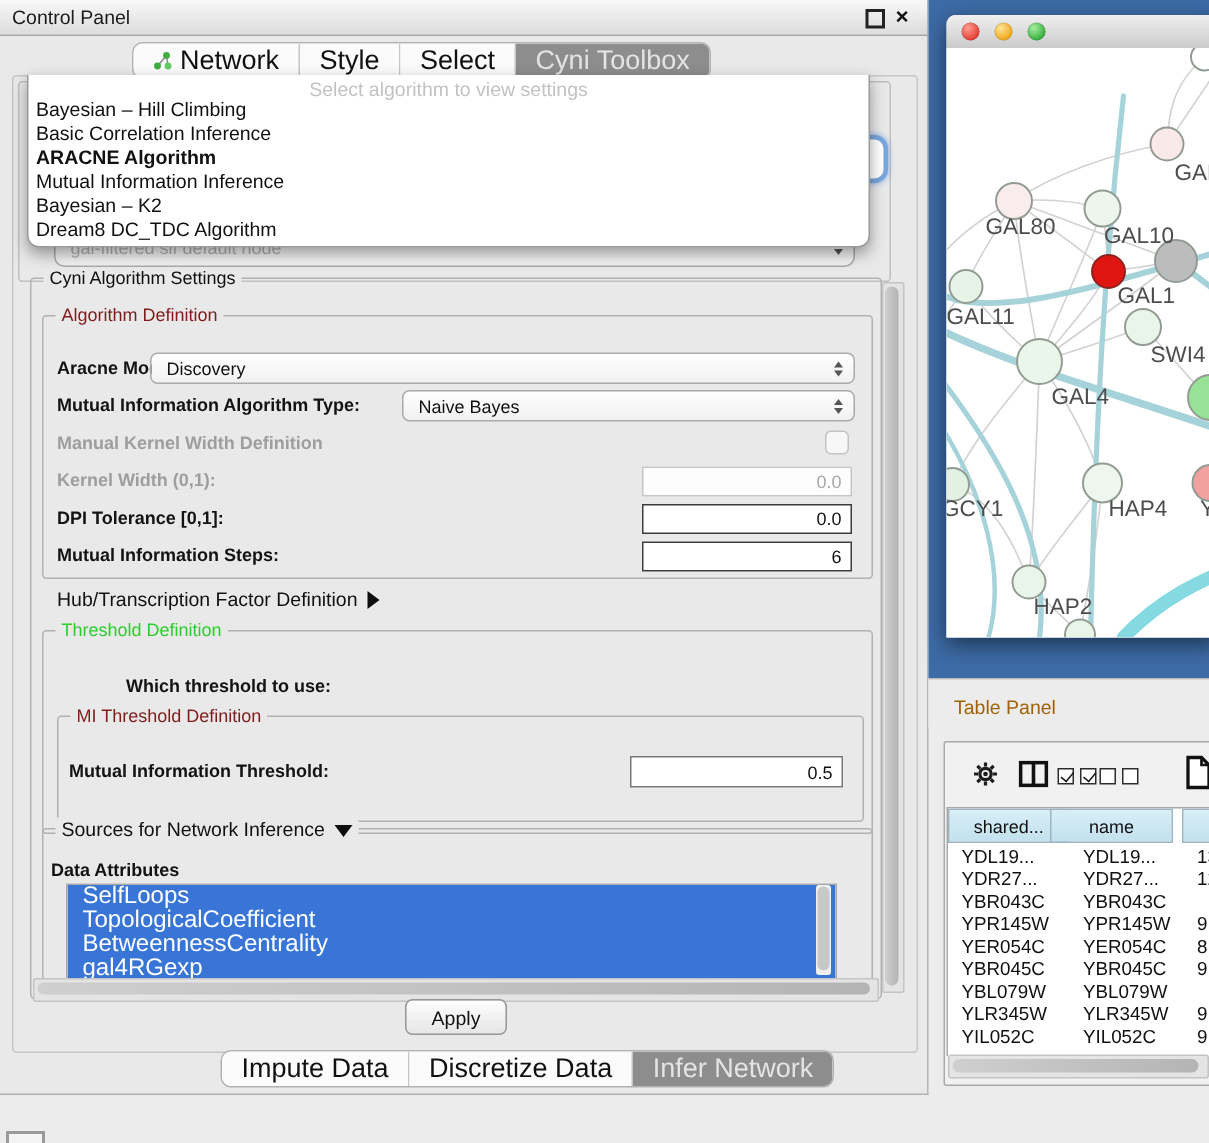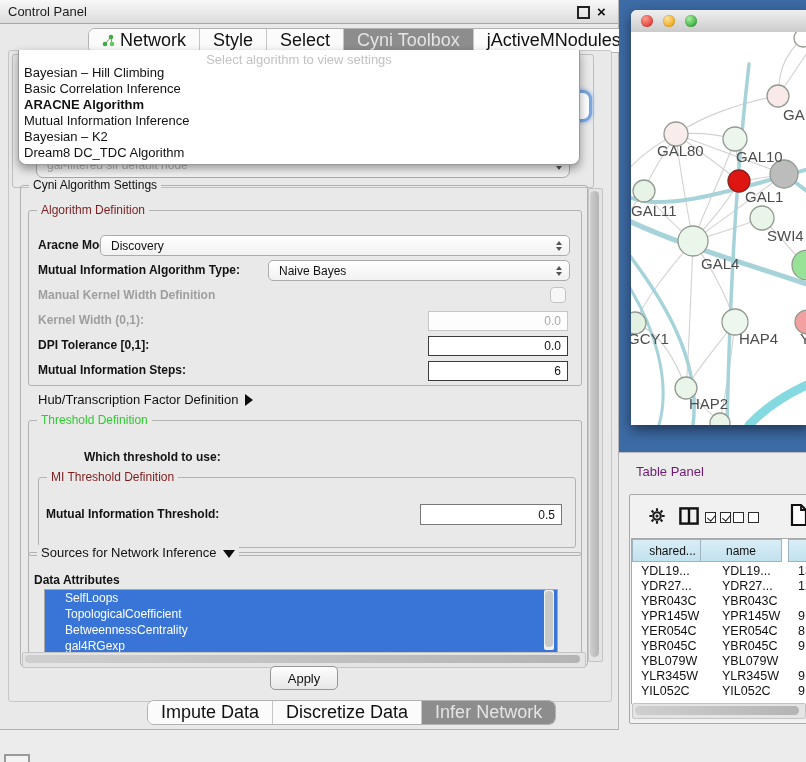--- a/index.html
+++ b/index.html
@@ -26,40 +26,40 @@
   .combo{position:absolute;height:21px;background:linear-gradient(#ffffff,#f1f1f1);border:1px solid #ababab;border-radius:5px;
          font-size:12px;display:flex;align-items:center;padding-left:10px;box-sizing:border-box}
   .spin{position:absolute;right:7px;top:50%;transform:translateY(-50%)}
   .spin-u{width:0;height:0;border-left:3.5px solid transparent;border-right:3.5px solid transparent;border-bottom:4.5px solid #555;margin-bottom:2px}
   .spin-d{width:0;height:0;border-left:3.5px solid transparent;border-right:3.5px solid transparent;border-top:4.5px solid #555}
   .field{position:absolute;height:20px;background:#fff;border:1px solid #3c3c3c;font-size:12px;display:flex;align-items:center;
          justify-content:flex-end;padding:0 6px;box-sizing:border-box}
   .field.dis{border-color:#c6c6c6;background:#fdfdfd;color:#a8a8a8}
   .tri-r{display:inline-block;width:0;height:0;border-top:6px solid transparent;border-bottom:6px solid transparent;border-left:8px solid #0d0d0d;vertical-align:-2px;margin-left:7px}
   .tri-d{display:inline-block;width:0;height:0;border-left:6px solid transparent;border-right:6px solid transparent;border-top:8px solid #0d0d0d;vertical-align:-1px;margin-left:6px}
-  .li-sel{height:16px;line-height:16px;background:#3875d7;color:#fff;font-size:12px;padding-left:20px;white-space:nowrap;overflow:hidden}
+  .li-sel{height:16px;line-height:16px;background:#3875d7;color:#fff;font-size:16px;padding-left:10px;white-space:nowrap;overflow:hidden}
   .sb-track{position:absolute;background:#e4e4e4;border:1px solid #c4c4c4;border-radius:2px}
   .sb-thumb{position:absolute;background:linear-gradient(90deg,#cfcfcf,#b4b4b4);border-radius:6px}
   .btn{position:absolute;height:22px;background:linear-gradient(#fefefe,#e6e6e6);border:1px solid #969696;border-radius:5px;
        font-size:13px;display:flex;align-items:center;justify-content:center}
   
   .popup{position:absolute;left:18px;top:50px;width:560px;height:114px;background:#fff;border:1px solid #9a9a9a;border-top:none;
          border-radius:0 0 8px 8px;box-shadow:0 4px 10px rgba(0,0,0,.38);z-index:40;overflow:hidden}
   .popup .hdr{position:absolute;left:0;top:2px;width:100%;text-align:center;font-size:13px;color:#c2c2c2}
   .popup .it{position:absolute;left:5px;font-size:13px;white-space:nowrap}
   .popup .it.b{font-weight:bold}
   
   .desktop{position:absolute;left:619px;top:0;width:187px;height:452px;background:#3d6ba6}
   .netwin{position:absolute;left:631px;top:10px;width:180px;height:415px;border-radius:6px 0 0 0;box-shadow:0 5px 14px rgba(0,0,0,.5);background:#fff}
   .net-titlebar{position:absolute;left:0;top:0;width:100%;height:22px;background:linear-gradient(#efefef,#cbcbcb);border-bottom:1px solid #979797;border-radius:6px 0 0 0}
   .light{position:absolute;top:5px;width:12px;height:12px;border-radius:50%;box-shadow:inset 0 0 1px rgba(0,0,0,.4)}
   .net-canvas{position:absolute;left:0;top:22px;width:180px;height:393px;background:#fff;overflow:hidden}
   
   .tp-titlebar{position:absolute;left:619px;top:452px;width:187px;height:32px;background:#ececec;border-top:1px solid #bdbdbd}
-  .tp-title{position:absolute;left:17px;top:11px;font-size:13px;color:#701a75}
+  .tp-title{position:absolute;left:17px;top:11px;font-size:13px;color:#a16207}
   .tp-panel{position:absolute;left:629px;top:494px;width:186px;height:228px;background:#f1f1f1;border:1px solid #a9a9a9;border-radius:2px}
   .th{position:absolute;top:0;height:23px;background:linear-gradient(#d9eef7,#c2e1ee);border:1px solid #9cb4c0;box-sizing:border-box;
       font-size:12px;display:flex;align-items:center;justify-content:center}
   .td{position:absolute;font-size:12.5px;height:15px;line-height:15px;padding-left:9px;white-space:nowrap;overflow:hidden}
   .ckbox{width:11px;height:11px;border:1.6px solid #2c2c2c;display:inline-block;box-sizing:border-box;background:#fff}
   .ckmark{width:4px;height:7px;border-right:1.8px solid #1a1a1a;border-bottom:1.8px solid #1a1a1a;transform:rotate(40deg);margin:0 0 0 2.5px}
 </style>
 </head>
 <body>
 
@@ -85,23 +85,20 @@
         <span>Network</span>
       </div>
       <div class="tabseg">
           <span>Style</span>
         </div>
       <div class="tabseg">
           <span>Select</span>
         </div>
       <div class="tabseg sel">
           <span>Cyni Toolbox</span>
-        </div>
-      <div class="tabseg">
-          <span>jActiveMNodules</span>
         </div>
     </div>
 
     <div class="abs" style="left:8px;top:50px;width:602px;height:650px;background:#e9e9e9;border:1px solid #c6c6c6;border-radius:3px"></div>
 
     <div class="group" style="left:12px;top:54px;width:580px;height:132px;border-color:#bfbfbf"></div>
     <div class="abs" style="left:500px;top:90px;width:86px;height:26px;border-radius:9px;background:#fff;border:3px solid #79a6df;box-shadow:0 0 4px #79a6df"></div>
     <div class="combo" style="left:36px;top:152px;width:534px;height:26px;border-radius:7px;color:#b2b2b2">
       <span>gal-filtered sif default node</span>
       <span class="spin">

